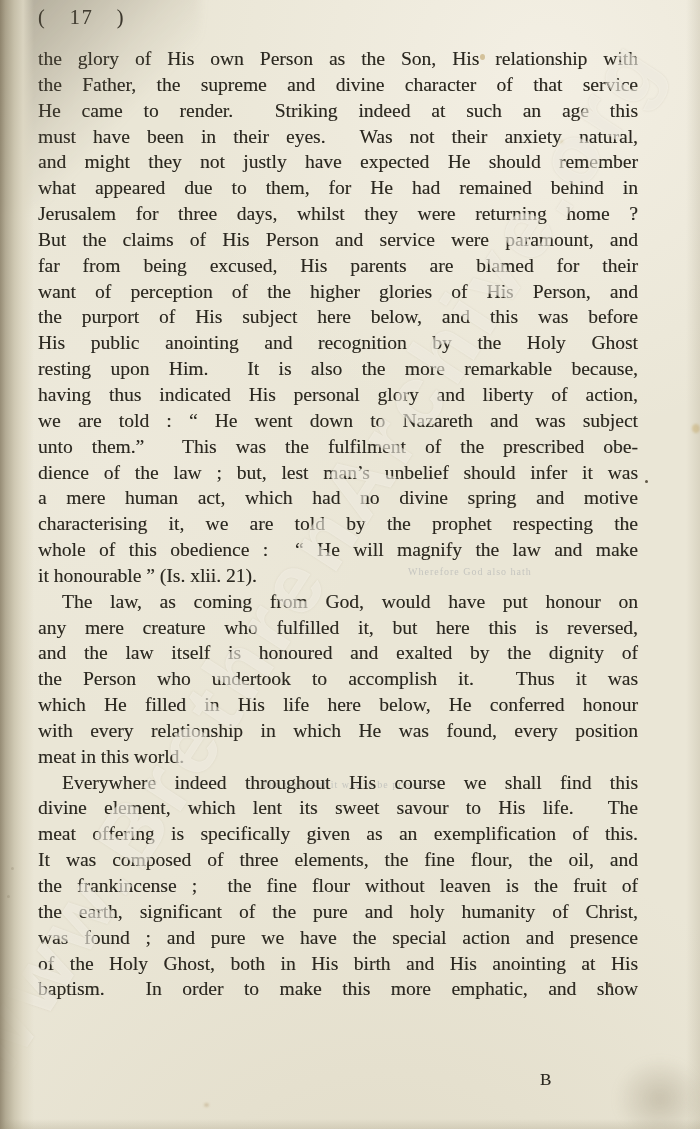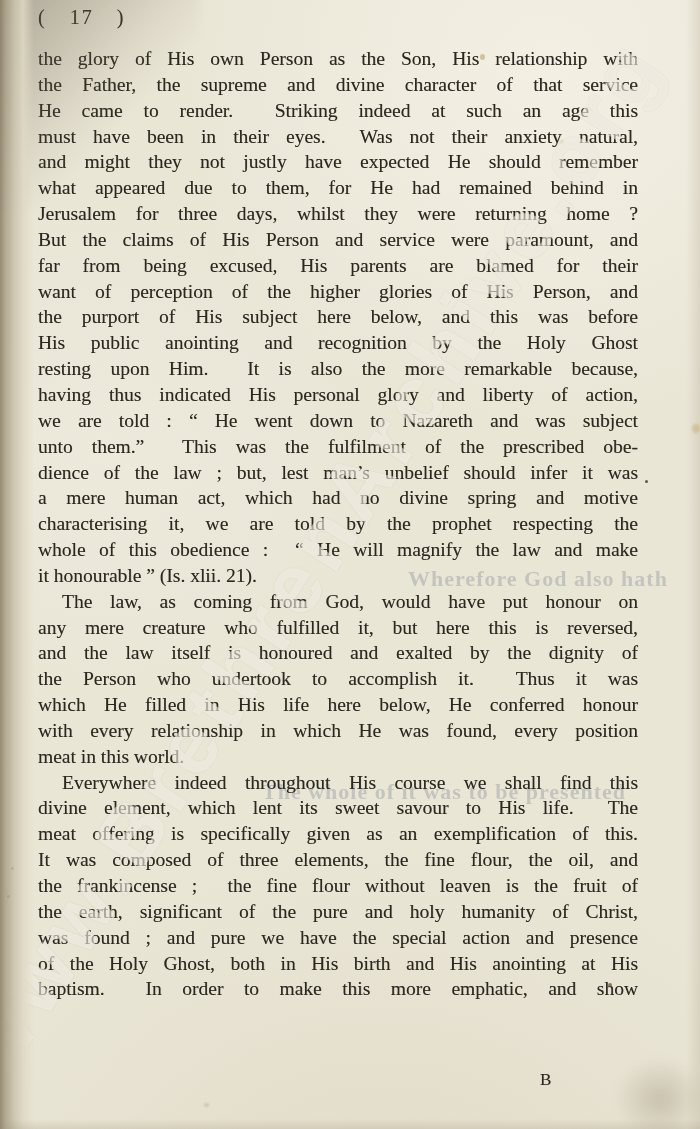--- a/index.html
+++ b/index.html
@@ -41,22 +41,22 @@
   .watermark{
     position:absolute;left:-60px;top:1040px;z-index:5;pointer-events:none;
     transform:rotate(-57deg);transform-origin:left top;
     font-family:"Liberation Sans","DejaVu Sans",sans-serif;
     font-weight:700;font-size:84px;letter-spacing:8px;white-space:nowrap;
     color:rgba(253,251,243,0.50);
     text-shadow:0 0 2px rgba(170,160,135,0.25);
   }
   .ghost{
     position:absolute;z-index:1;pointer-events:none;
-    font-size:22px;color:rgba(110,120,138,0.30);
-    filter:blur(0.7px);letter-spacing:1px;white-space:nowrap;font-weight:bold;
+    font-size:10px;color:rgba(110,120,138,0.30);
+    filter:blur(0.7px);letter-spacing:1px;white-space:nowrap;
   }
   .ghost.g1{left:408px;top:566px;}
   .ghost.g2{left:262px;top:779px;}
   .speck{position:absolute;border-radius:50%;z-index:4;pointer-events:none;}
   .s1{left:480px;top:54px;width:5px;height:6px;background:rgba(186,156,94,0.55);filter:blur(0.6px);}
   .s2{left:692px;top:424px;width:8px;height:9px;background:rgba(205,178,110,0.50);filter:blur(1px);}
   .s3{left:645px;top:480px;width:3px;height:3px;background:rgba(72,62,46,0.85);}
   .s4{left:608px;top:983px;width:4px;height:4px;background:rgba(96,74,50,0.7);filter:blur(0.4px);}
   .s5{left:11px;top:867px;width:3px;height:3px;background:rgba(80,68,50,0.8);}
   .s6{left:7px;top:895px;width:3px;height:3px;background:rgba(80,68,50,0.7);}

